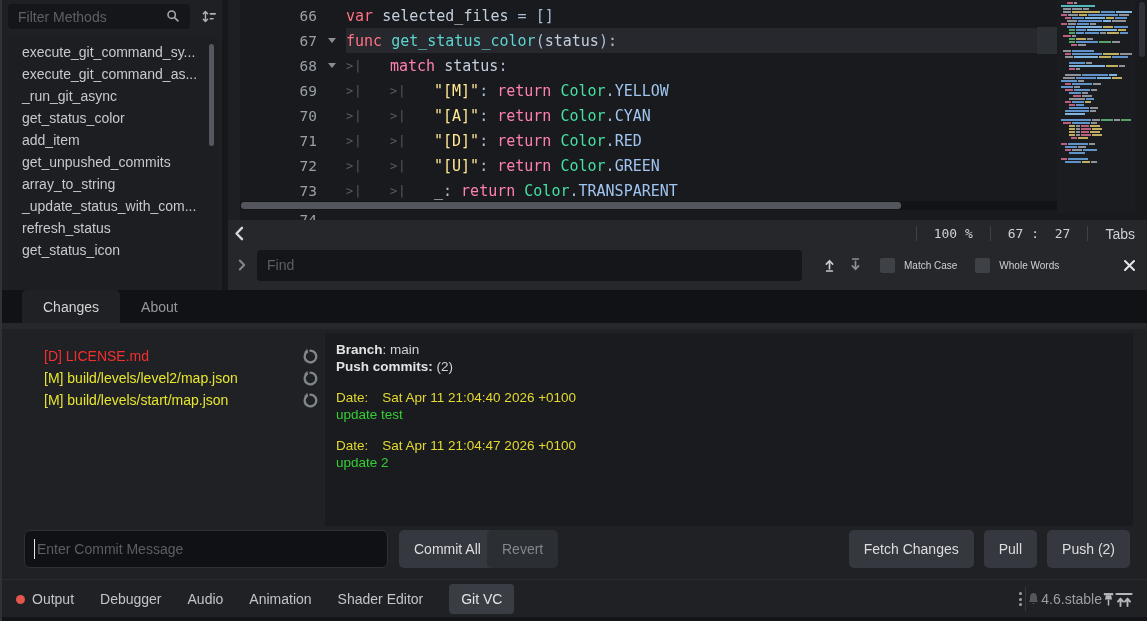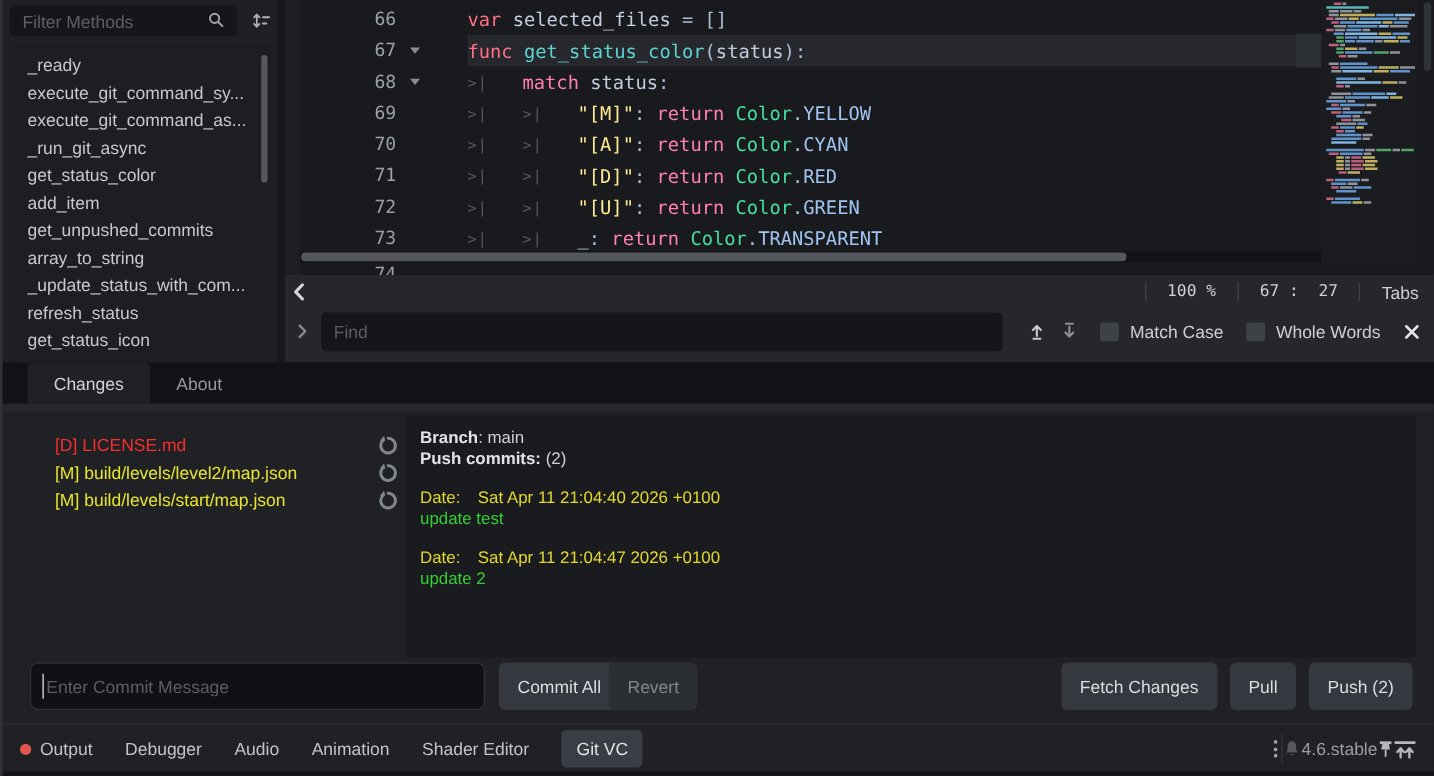--- a/index.html
+++ b/index.html
@@ -20,21 +20,21 @@
   #splitter-v { left:222px; top:0; width:6px; height:292px; background:#17181b; }
   #left-edge { left:0; top:0; width:2px; height:621px; background:#2f3237; z-index:30; }
 
   
   #editor { left:240px; top:0; width:919px; height:220px; background:#191a1d; overflow:hidden; }
   #code-lines { position:absolute; left:0; top:3px; right:90px; }
   .code-row { display:flex; height:25px; align-items:center; font-family:"DejaVu Sans Mono",monospace; font-size:15px; }
   .lnum { width:77px; text-align:right; color:#9aa0a8; font-size:14.5px; flex:none; }
   .fold { width:29px; flex:none; display:flex; justify-content:center; align-items:center; }
   .fold-tri { width:0; height:0; border-left:4.5px solid transparent; border-right:4.5px solid transparent; border-top:5.5px solid #8a8e94; }
-  .codeline { flex:1; height:25px; display:flex; align-items:center; white-space:pre;margin-left:28px; }
+  .codeline { flex:1; height:25px; display:flex; align-items:center; white-space:pre; }
   .codeline.current { background:#26282d; }
   .tabmark { display:inline-block; width:44px; color:#565a62; font-size:12px; letter-spacing:1px; }
   .tk-kw { color:#ff7085; } .tk-ctl { color:#ff80b0; } .tk-fn { color:#5ed4d0; }
   .tk-id { color:#c3cede; } .tk-pun { color:#aabdd6; } .tk-str { color:#ffe894; }
   .tk-typ { color:#45e0a2; } .tk-const { color:#a0c4f0; }
   #hscroll { position:absolute; left:0; top:201px; right:90px; height:9px; background:#121317; }
   #hscroll-thumb { position:absolute; left:1px; top:1px; width:660px; height:7px; background:#53565c; border-radius:3px; }
   #clip-line { position:absolute; top:212px; left:0; width:77px; text-align:right; color:#9aa0a8; font-family:"DejaVu Sans Mono",monospace; font-size:14.5px; }
 
   
@@ -53,21 +53,21 @@
   .sr-right { margin-left:auto; display:flex; align-items:center; padding-right:10px; font-family:"DejaVu Sans Mono",monospace; font-size:13px; color:#ced0d4; }
   .sr-sep { width:1px; height:15px; background:#3e4147; }
   .sr-item { padding:0 17px; }
   .find-row { height:36px; display:flex; align-items:center; padding-left:8px; }
   #find-expand { color:#85888d; margin-left:2px; }
   #find-input { margin-left:11px; width:545px; height:31px; background:#15161a; border:none; border-radius:4px; color:#d0d2d5; font-size:14px; padding:0 10px; font-family:"Liberation Sans",sans-serif; }
   #find-input::placeholder { color:#5b5e63; }
   .nav-arrow { margin-left:21px; }
   #find-prev { color:#c9cbce; } #find-next { color:#8d9095; margin-left:13px; }
   .chk-box { width:15px; height:15px; background:#3e4146; border-radius:2px; flex:none; }
-  .chk-label { margin-left:9px; font-size:14px; color:#ced0d3; white-space:nowrap; }
+  .chk-label { margin-left:9px; font-size:10px; color:#ced0d3; white-space:nowrap; }
   .chk-group { display:flex; align-items:center; margin-left:18px; }
   #find-close { margin-left:auto; margin-right:11px; color:#e4e5e7; }
 
   
   #vcs { left:0; top:290px; width:1147px; height:289px; background:#1f2124; }
   #vcs-tabbar { height:33px; background:#111215; display:flex; align-items:stretch; padding-left:22px; }
   .vtab { padding:0 21px; display:flex; align-items:center; font-size:14px; color:#96999e; }
   .vtab.active { background:#1f2124; color:#d3d4d6; border-radius:5px 5px 0 0; }
   #tab-band { height:6px; background:#27282b; }
   #changes-list { position:absolute; left:24px; top:345px; width:296px; }
@@ -123,21 +123,20 @@
     <span>
       <svg width="16" height="15" viewBox="0 0 18 16">
           <path d="M5 2.5 v11 M2.6 5 L5 2.5 L7.4 5 M2.6 11 L5 13.5 L7.4 11" fill="none" stroke="currentColor" stroke-width="1.6" stroke-linecap="round" stroke-linejoin="round"></path>
           <line x1="10.5" y1="5" x2="16" y2="5" stroke="currentColor" stroke-width="1.8" stroke-linecap="round"></line>
           <line x1="10.5" y1="10.5" x2="13.5" y2="10.5" stroke="currentColor" stroke-width="1.8" stroke-linecap="round"></line>
         </svg>
     </span>
   </span>
   <div id="method-list">
     <div id="method-items">
-        <div class="method-item">_ready</div>
         <div class="method-item">execute_git_command_sy...</div>
         <div class="method-item">execute_git_command_as...</div>
         <div class="method-item">_run_git_async</div>
         <div class="method-item">get_status_color</div>
         <div class="method-item">add_item</div>
         <div class="method-item">get_unpushed_commits</div>
         <div class="method-item">array_to_string</div>
         <div class="method-item">_update_status_with_com...</div>
         <div class="method-item">refresh_status</div>
         <div class="method-item">get_status_icon</div>

